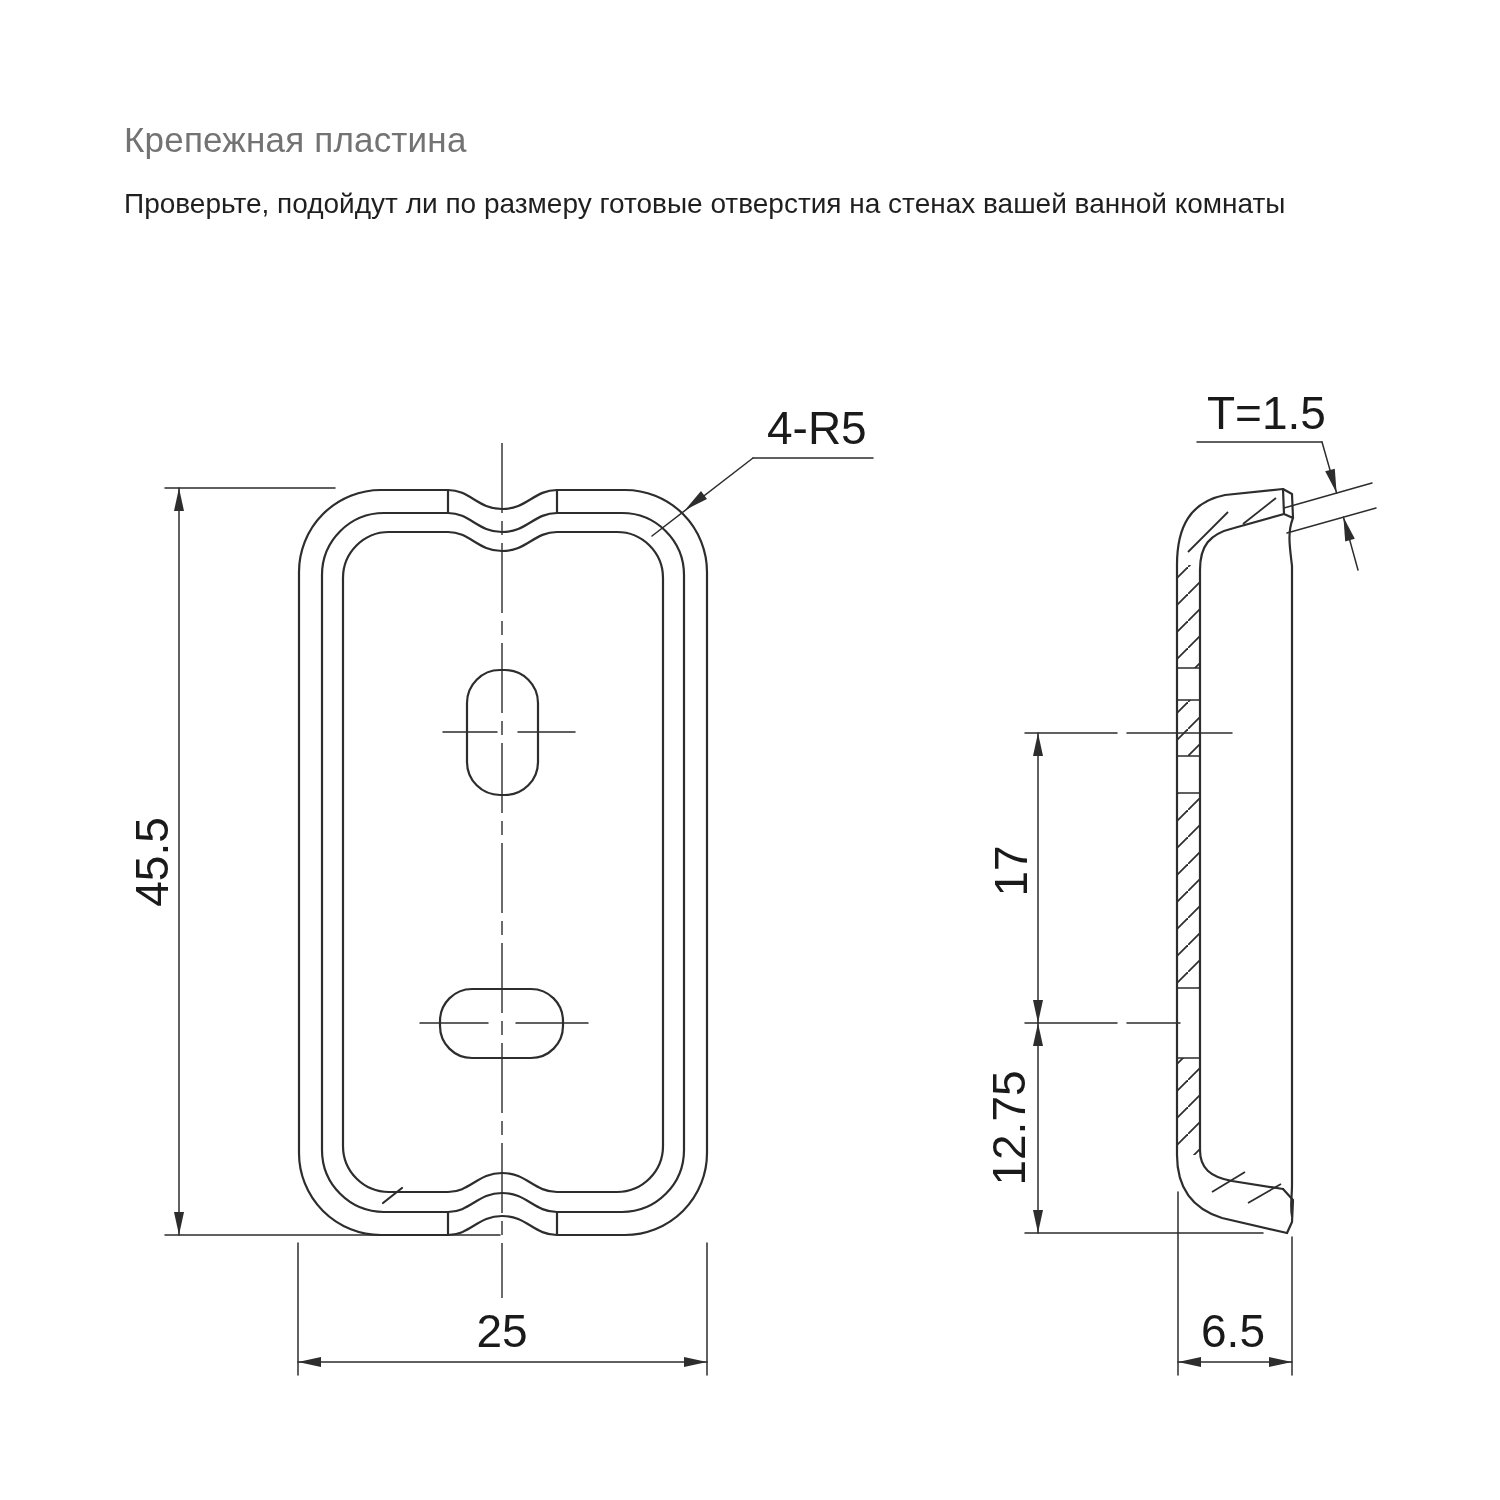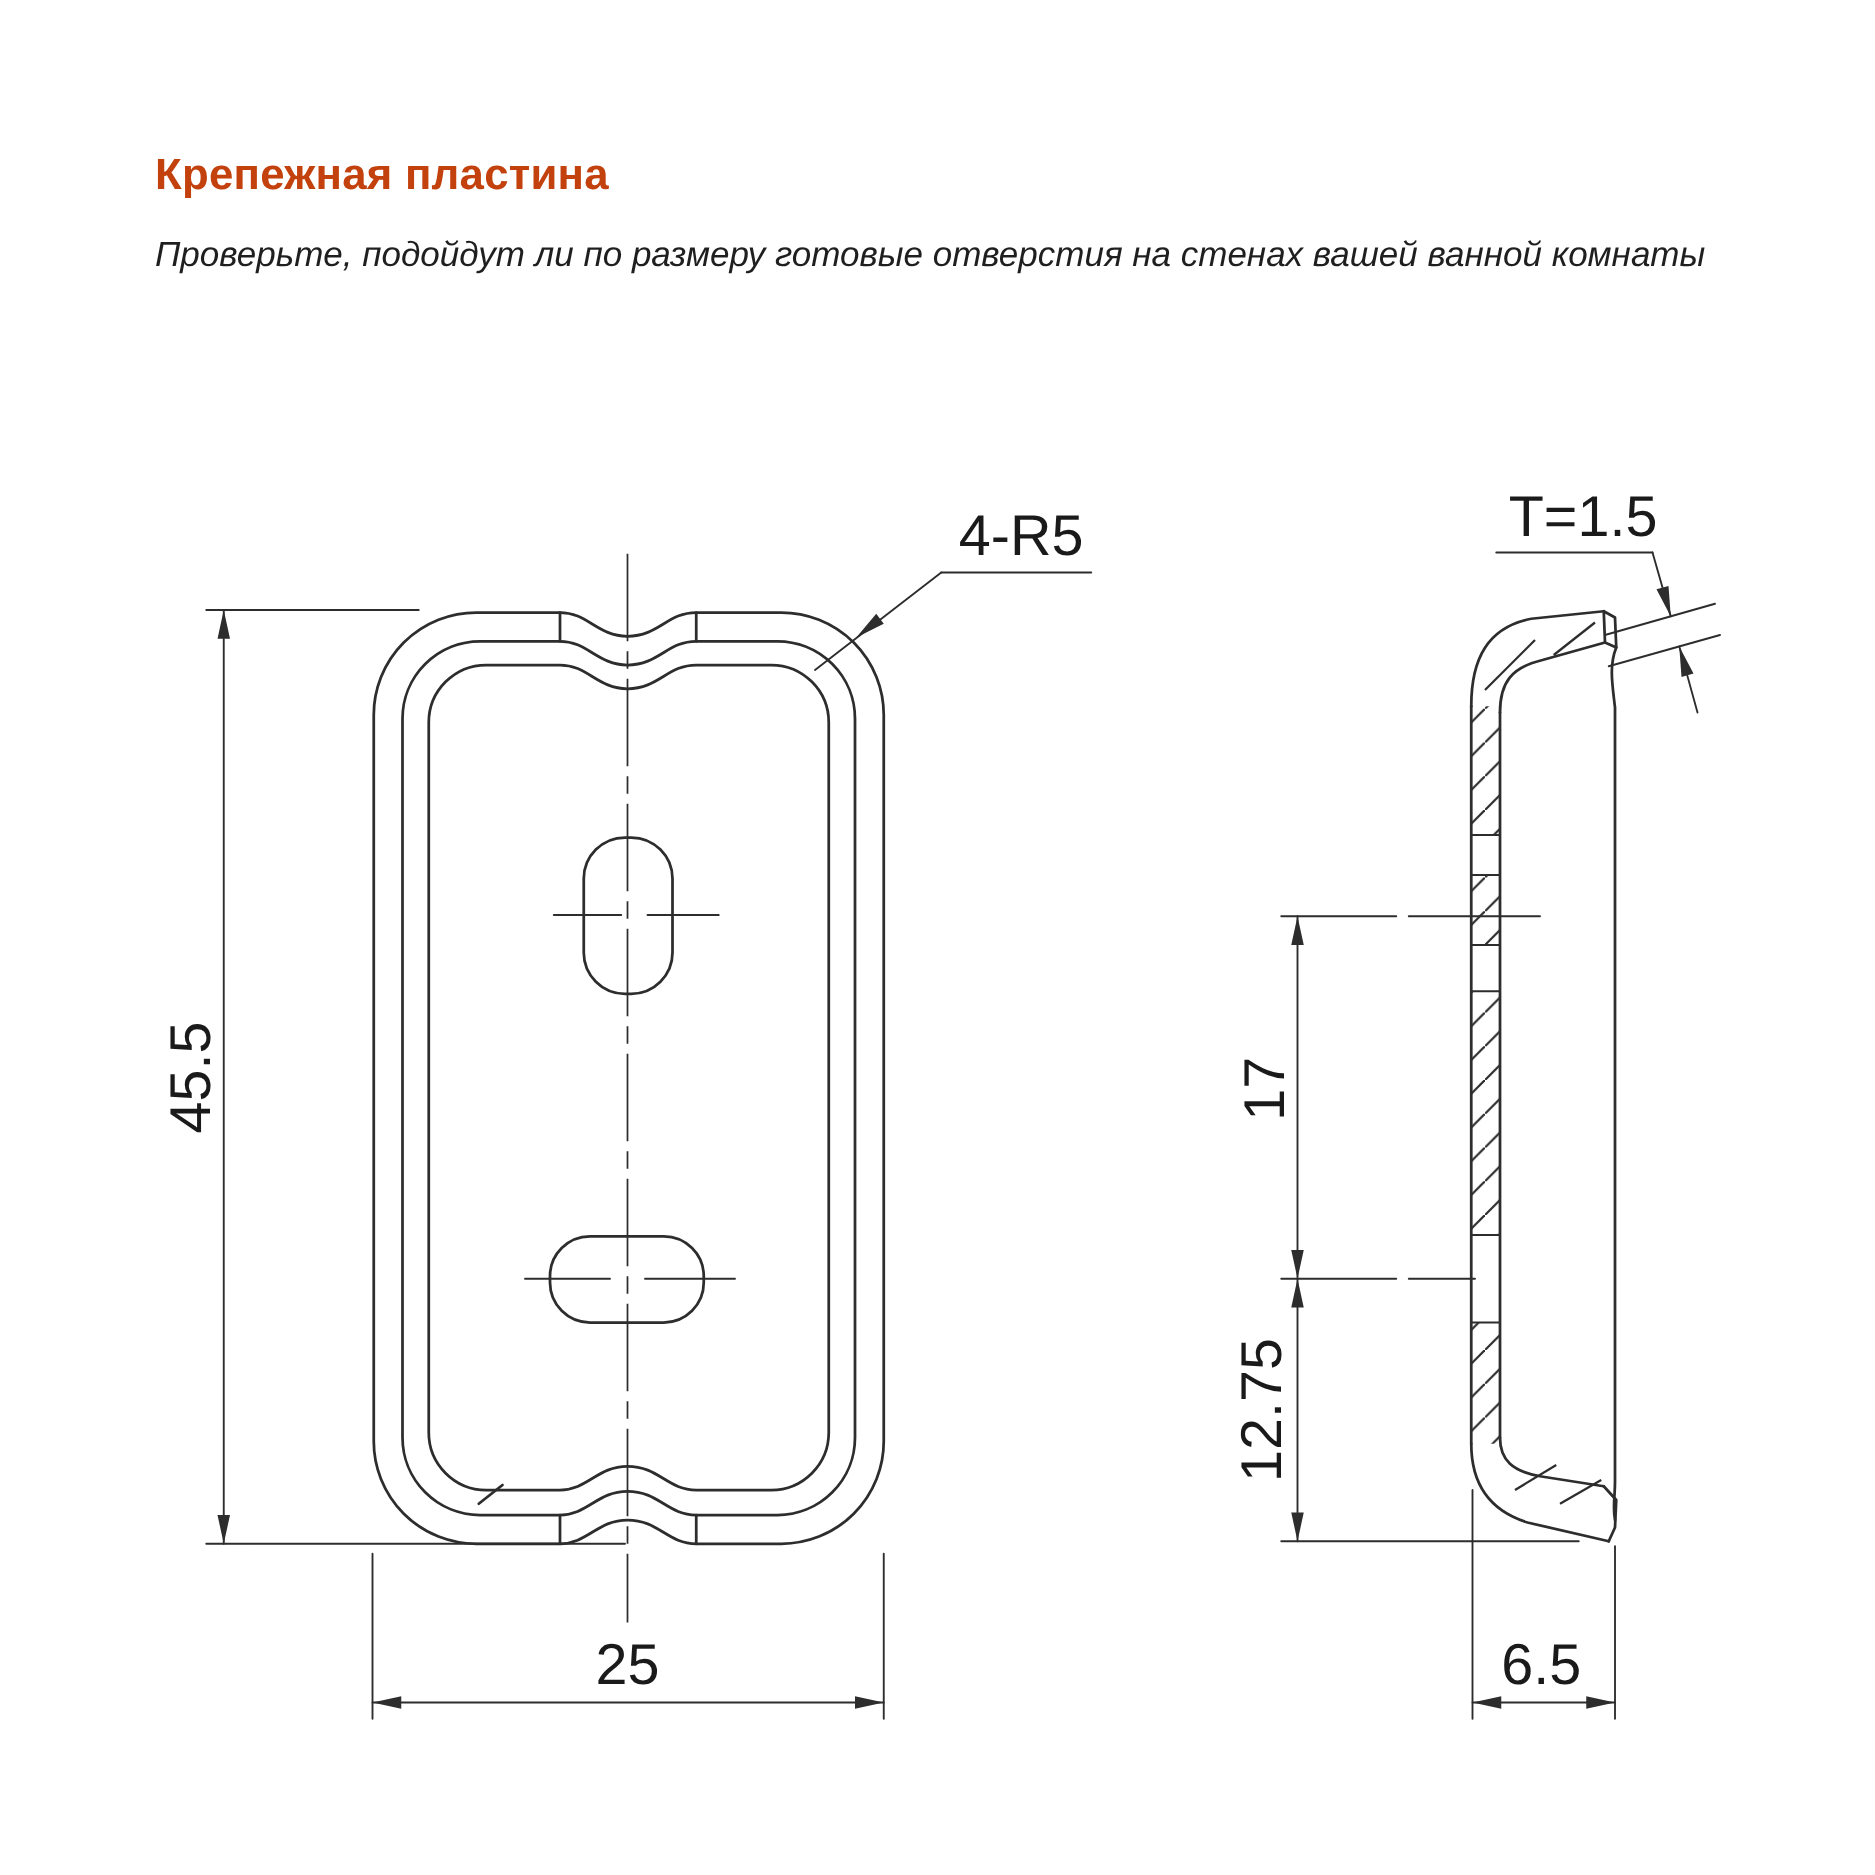--- a/index.html
+++ b/index.html
@@ -1,20 +1,20 @@
 <!DOCTYPE html>
 <html><head>
 <meta charset="utf-8">
 <style>
   html,body{margin:0;padding:0;background:#ffffff;}
   #page{position:relative;width:1500px;height:1500px;background:#ffffff;overflow:hidden;
         font-family:"Liberation Sans",sans-serif;color:#1a1a1a;}
   #header{position:absolute;left:124px;top:120px;width:1270px;}
-  #title{font-size:35px;font-weight:700;letter-spacing:.2px;margin:0 0 24px 0;color:#c2410c;}
-  .sub{font-size:28px;line-height:40px;color:#1f1f1f;font-style:italic;}
+  #title{font-size:35px;font-weight:400;letter-spacing:.2px;margin:0 0 24px 0;color:#737373;}
+  .sub{font-size:28px;line-height:40px;color:#1f1f1f;}
   #drawing{position:absolute;left:0;top:0;}
   .ol{fill:none;stroke:#2d2d2d;stroke-width:2.2;stroke-linejoin:round;stroke-linecap:round;}
   .thin{fill:none;stroke:#2d2d2d;stroke-width:1.5;stroke-linecap:round;}
   .cl{fill:none;stroke:#2d2d2d;stroke-width:1.4;stroke-dasharray:70 8 14 8;}
   .hatchline{stroke:#2d2d2d;stroke-width:1.8;}
   .arrow{fill:#2d2d2d;stroke:none;}
   .dimtxt{font-family:"Liberation Sans",sans-serif;font-size:46px;fill:#1a1a1a;}
 </style>
 </head>
 <body>

